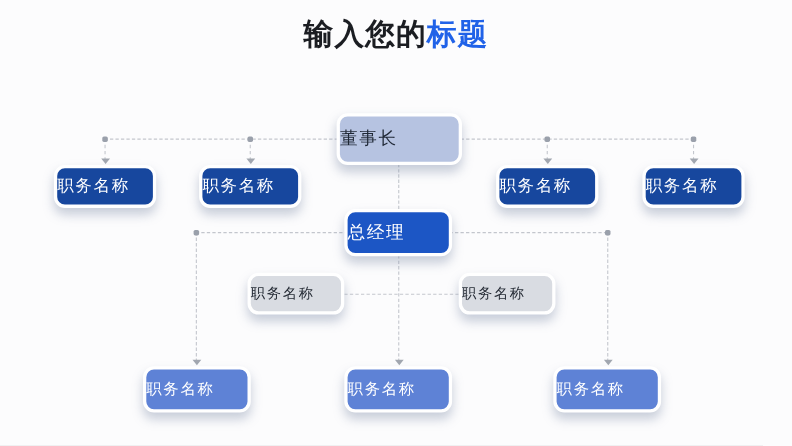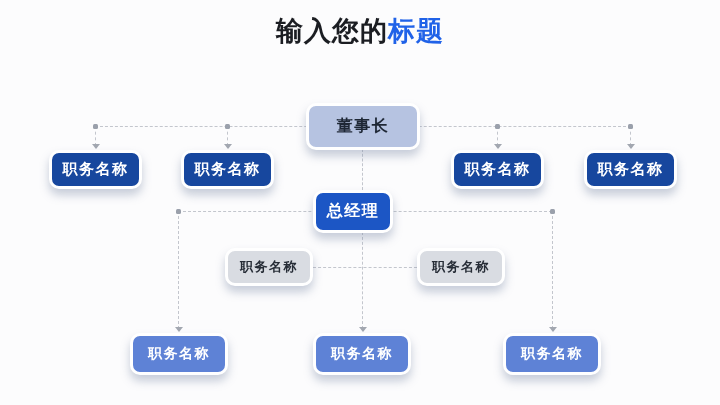--- a/index.html
+++ b/index.html
@@ -21,24 +21,24 @@
   
   .hline{position:absolute;height:0;border-top:1.6px dashed #c3c6cd;}
   .vline{position:absolute;width:0;border-left:1.6px dashed #c3c6cd;}
   .dot{position:absolute;width:5px;height:5px;background:#9aa0ab;border-radius:1.5px;}
   .arrow{position:absolute;width:0;height:0;
          border-left:4px solid transparent;border-right:4px solid transparent;
          border-top:5px solid #a2a7b0;}
   
   .node{
     position:absolute;box-sizing:border-box;
-    display:flex;align-items:center;justify-content:center;
+    display:flex;align-items:center;justify-content:flex-start;
     border:3px solid #ffffff;border-radius:10px;
     box-shadow:0 6px 10px rgba(124,138,168,.42);
-    font-weight:bold;letter-spacing:1.5px;white-space:nowrap;
+    font-weight:normal;letter-spacing:1.5px;white-space:nowrap;
   }
   .node-root   {background:#b6c3e1;color:#1e2735;font-size:16px;}
   .node-navy   {background:#17479e;color:#ffffff;font-size:15px;}
   .node-royal  {background:#1c56c5;color:#ffffff;font-size:16px;}
   .node-gray   {background:#d9dce2;color:#262c36;font-size:13px;}
   .node-medblue{background:#5e82d6;color:#ffffff;font-size:14px;}
 </style>
 </head>
 <body>
 
@@ -85,21 +85,21 @@
   <div class="node node-navy" style="left:181px;top:150px;width:93px;height:39px;">
     <span>职务名称</span>
   </div>
   <div class="node node-navy" style="left:451px;top:150px;width:93px;height:39px;">
     <span>职务名称</span>
   </div>
   <div class="node node-navy" style="left:584px;top:150px;width:93px;height:39px;">
     <span>职务名称</span>
   </div>
 
-  <div class="node node-royal" style="left:313px;top:190px;width:80px;height:43px;">
+  <div class="node node-royal" style="left:313px;top:190px;width:98px;height:43px;">
     <span>总经理</span>
   </div>
 
   <div class="node node-gray" style="left:225px;top:248px;width:88px;height:38px;">
     <span>职务名称</span>
   </div>
   <div class="node node-gray" style="left:417px;top:248px;width:88px;height:38px;">
     <span>职务名称</span>
   </div>
 

